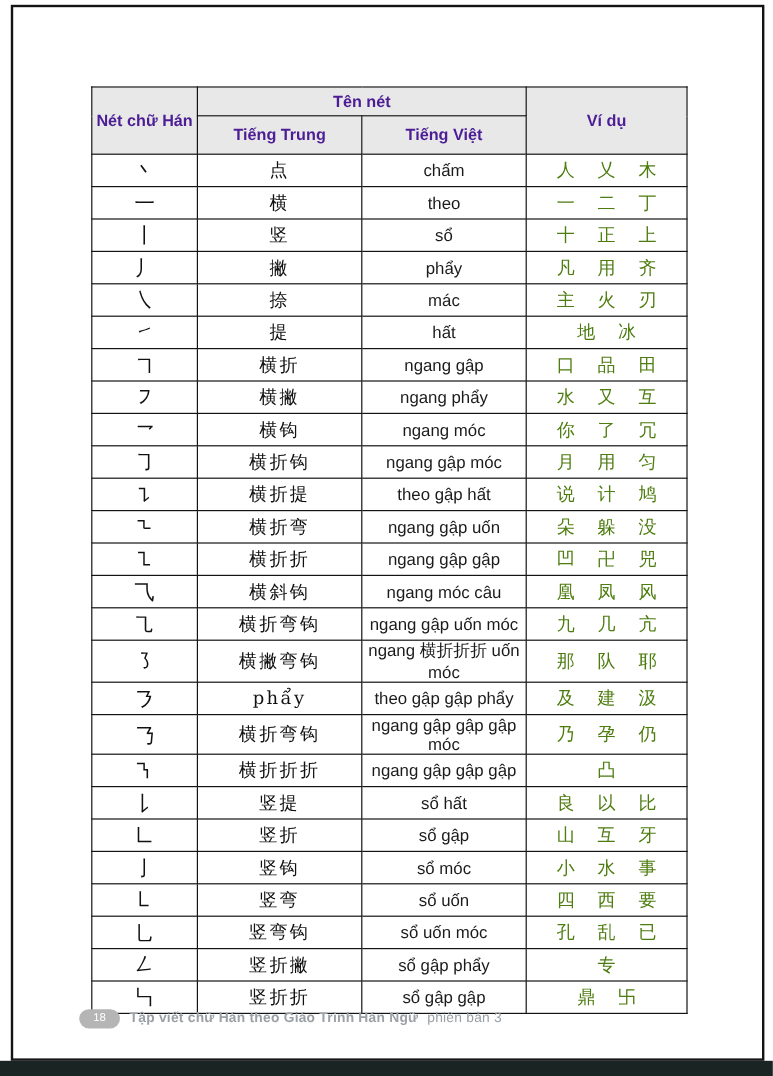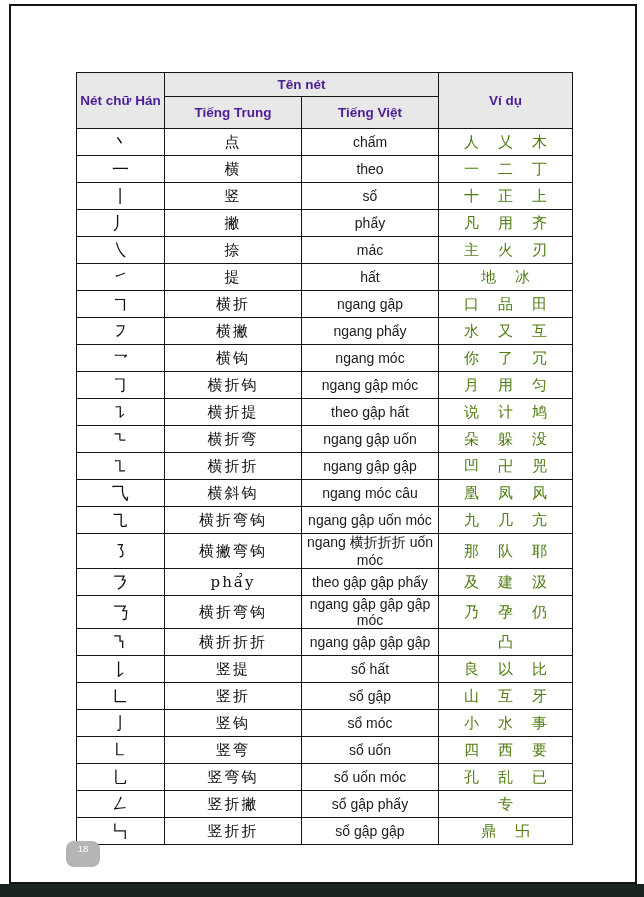--- a/index.html
+++ b/index.html
@@ -80,21 +80,21 @@
   .footer{
     position:absolute;
     left:66px; top:841px;
     display:flex;
     align-items:center;
     gap:8px;
   }
   .page-badge{
     display:inline-block;
     min-width:34px;
-    height:26px;
+    height:16px;
     line-height:15px;
     border-radius:8px;
     background:var(--badge-bg);
     color:#ffffff;
     font-size:9.5px;
     text-align:center;
     padding:0 6px;
   }
   .footer-text{
     font-size:11.5px;
@@ -276,15 +276,19 @@
     <td class="cell-stroke">㇞</td>
     <td class="cell-zh">竖折折</td>
     <td class="cell-vi">sổ gập gập</td>
     <td class="cell-ex">鼎 卐</td>
   </tr>
     </tbody>
 </table>
 
 <div class="footer">
   <span class="page-badge">18</span>
+  <span class="footer-text">
+    <span class="title-part">Tập viết chữ Hán theo Giáo Trình Hán Ngữ</span>
+    <span class="suffix-part">phiên bản 3</span>
+  </span>
 </div>
 
 <div class="bottom-bar"></div>
 
 </body></html>

